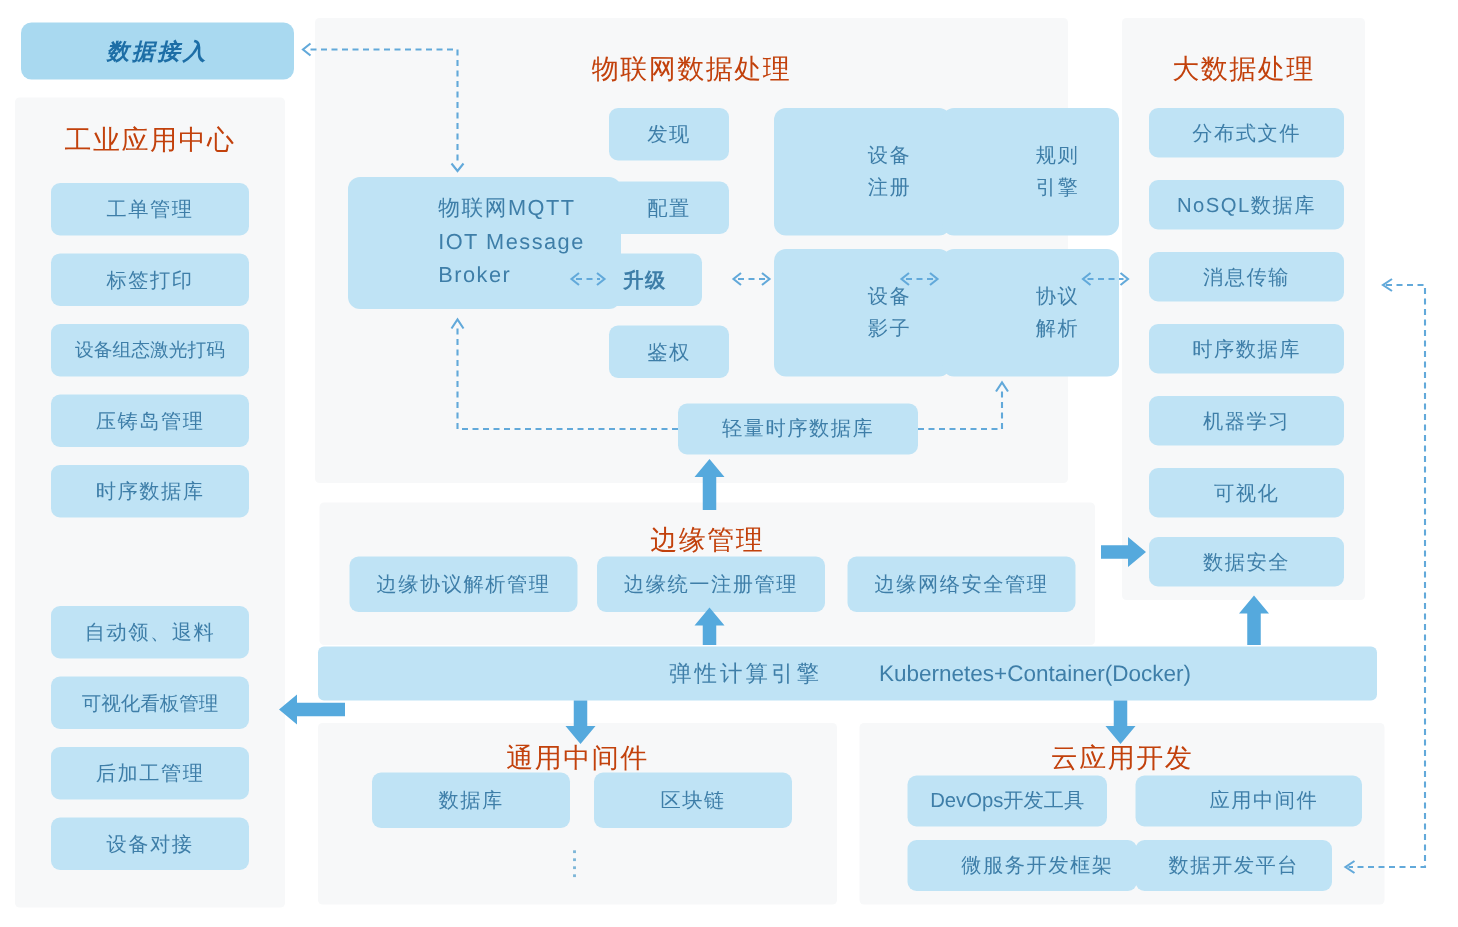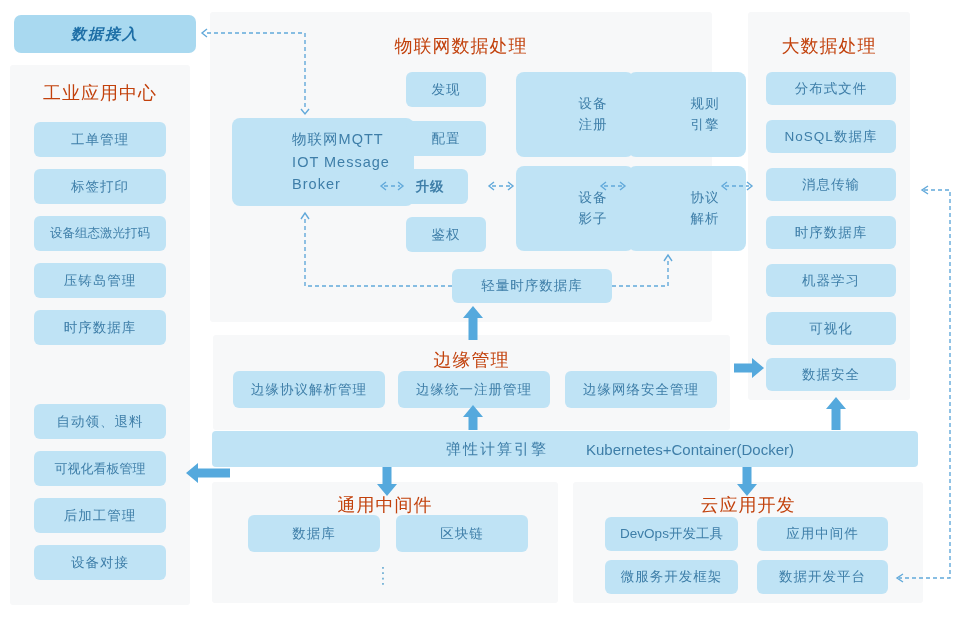--- a/index.html
+++ b/index.html
@@ -108,22 +108,22 @@
 <div class="panel" style="left:212px;top:482px;width:346px;height:121px;">
   <div class="panel-title" style="top:11px;">通用中间件</div>
   <div class="box" style="left:36px;top:33px;width:132px;height:37px;">数据库</div>
   <div class="box" style="left:184px;top:33px;width:132px;height:37px;">区块链</div>
   <div class="dots-col" style="left:168px;top:84px;writing-mode:vertical-rl;letter-spacing:1px;">····</div>
 </div>
 
 <div class="panel" style="left:573px;top:482px;width:350px;height:121px;">
   <div class="panel-title" style="top:11px;">云应用开发</div>
   <div class="box" style="left:32px;top:35px;width:133px;height:34px;letter-spacing:0;">DevOps开发工具</div>
-  <div class="box" style="left:184px;top:35px;width:131px;height:34px;">应用中间件</div>
-  <div class="box" style="left:32px;top:78px;width:133px;height:34px;">微服务开发框架</div>
+  <div class="box" style="left:184px;top:35px;width:131px;height:34px;padding-left:20px;">应用中间件</div>
+  <div class="box" style="left:32px;top:78px;width:133px;height:34px;padding-left:20px;">微服务开发框架</div>
   <div class="box" style="left:184px;top:78px;width:131px;height:34px;">数据开发平台</div>
 </div>
 
 <svg class="overlay" width="972" height="618" viewBox="0 0 972 618">
 
   <path class="dash" d="M207 33 H305 V109"></path>
   <polyline class="tip" points="207,29 202,33 207,37"></polyline>
   <polyline class="tip" points="301,109 305,114 309,109"></polyline>
 
   <path class="dash" d="M452 286 H305 V219"></path>

